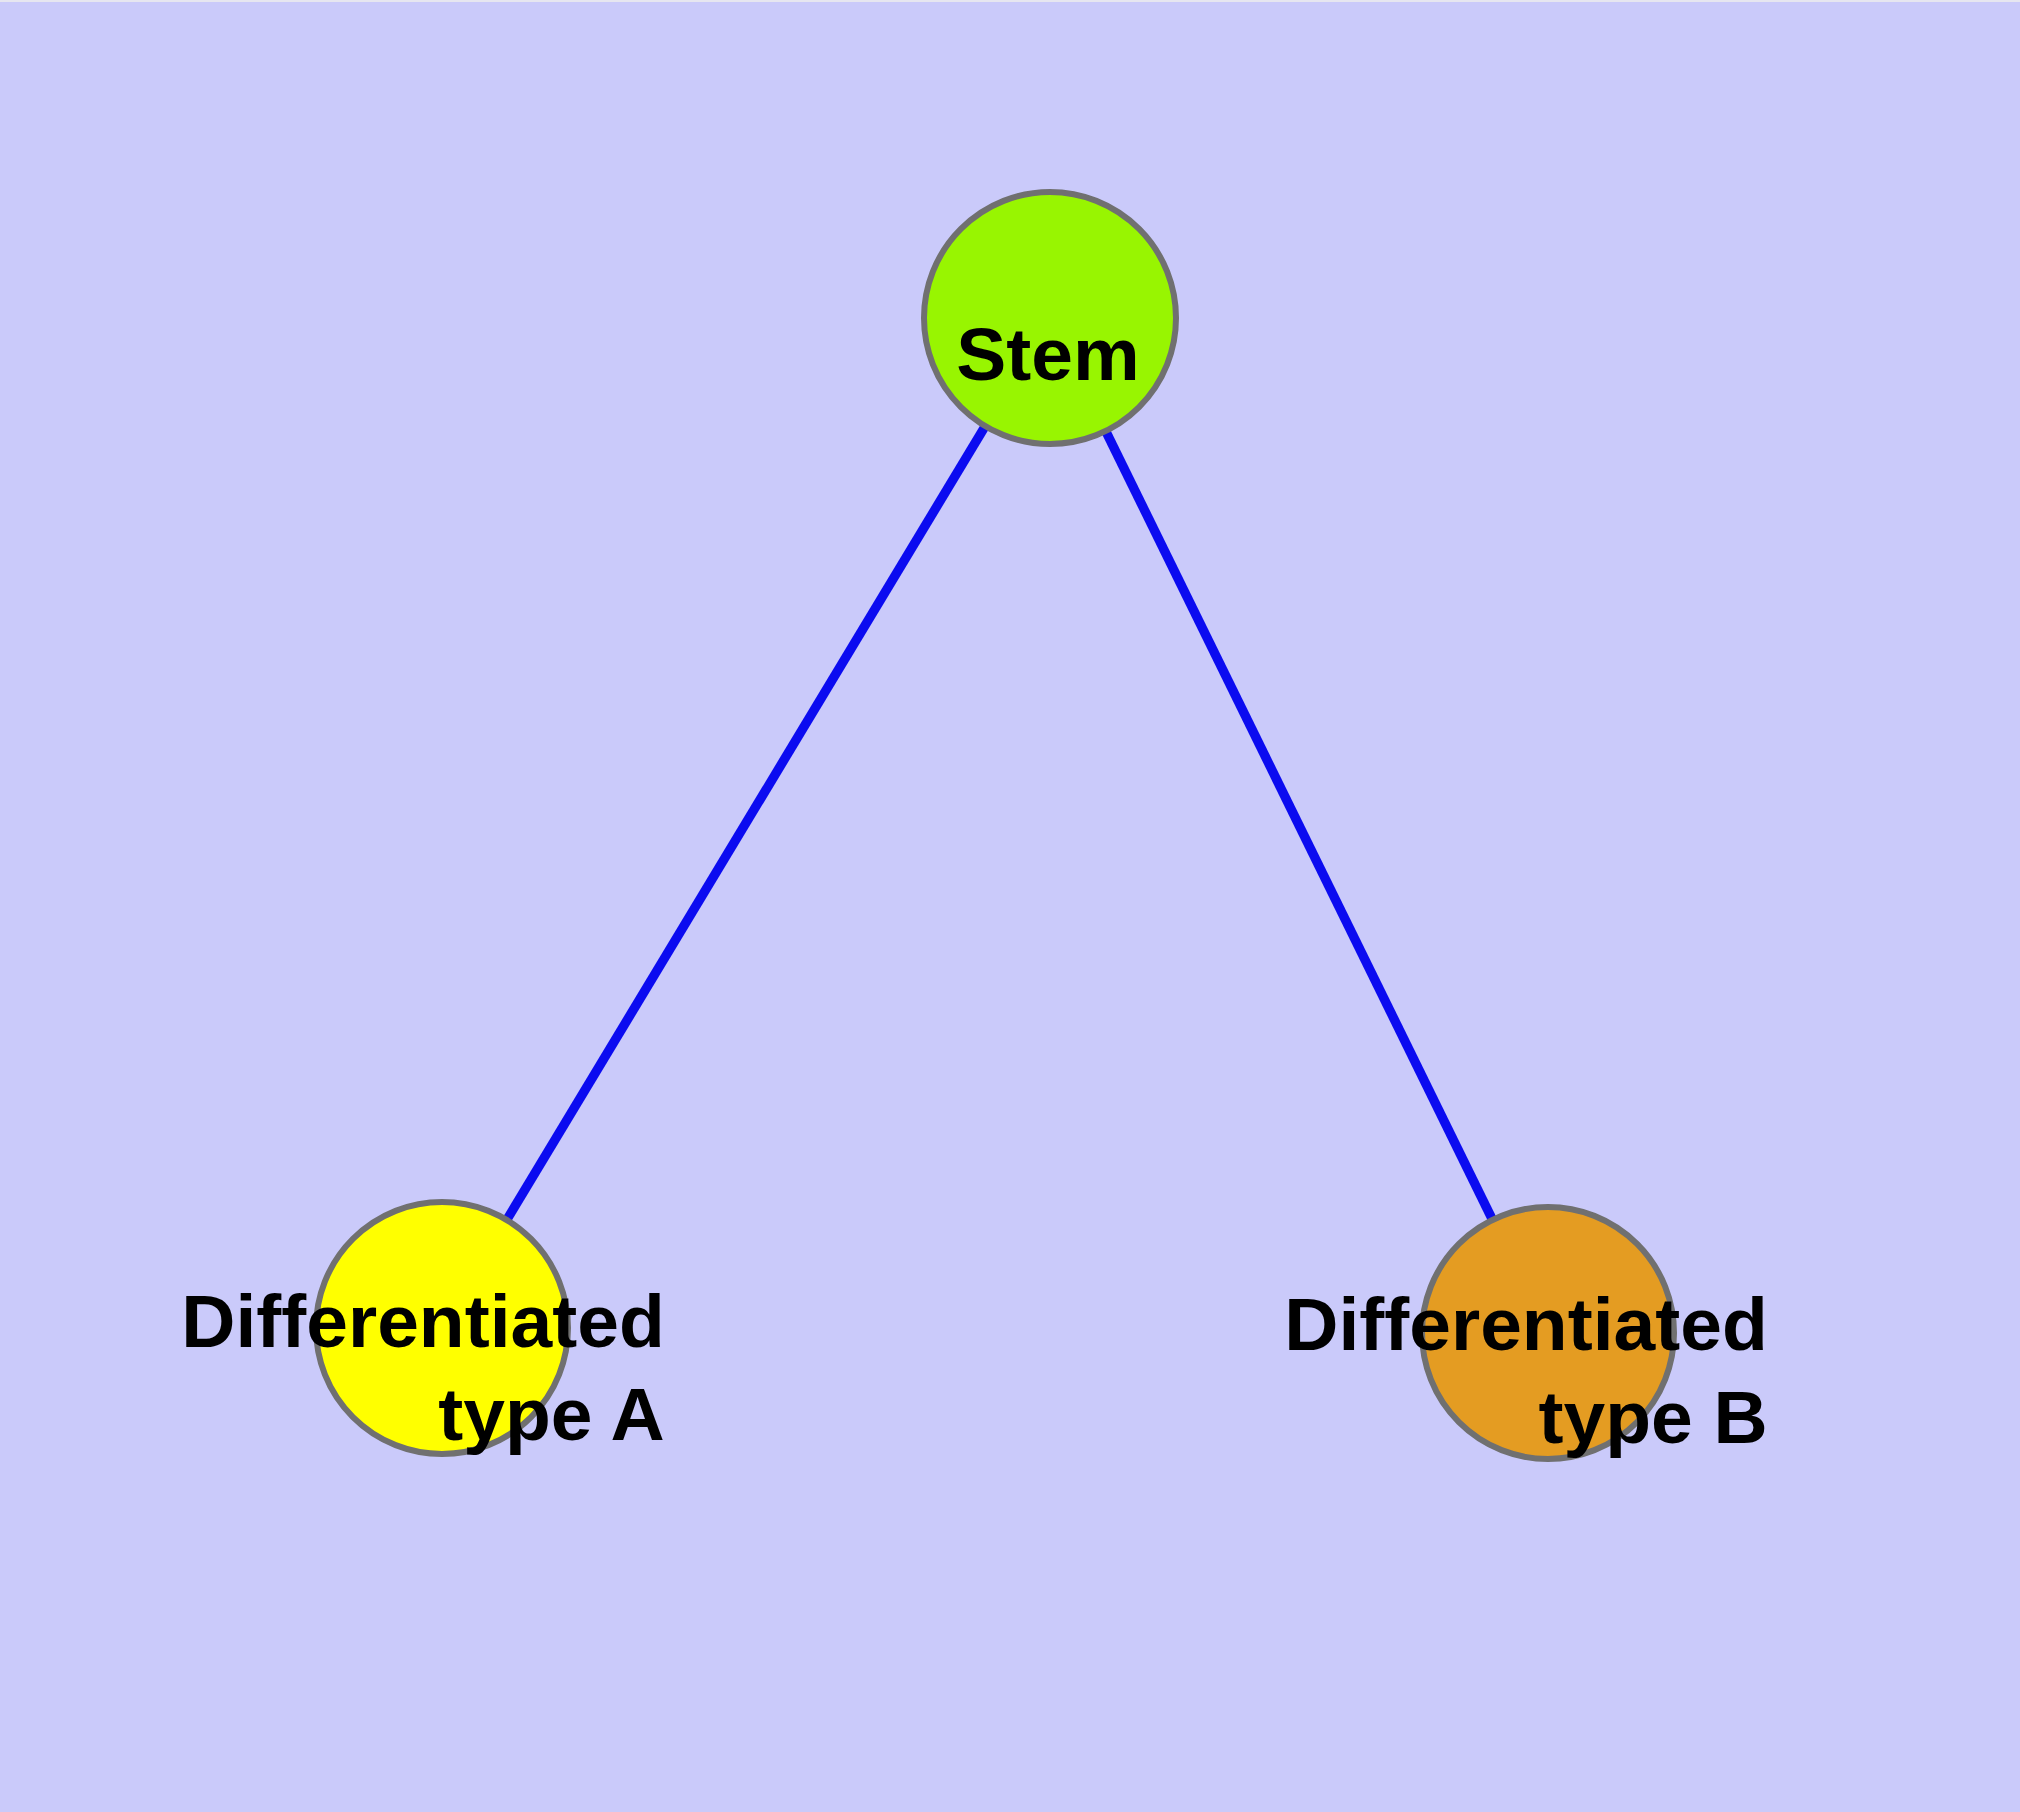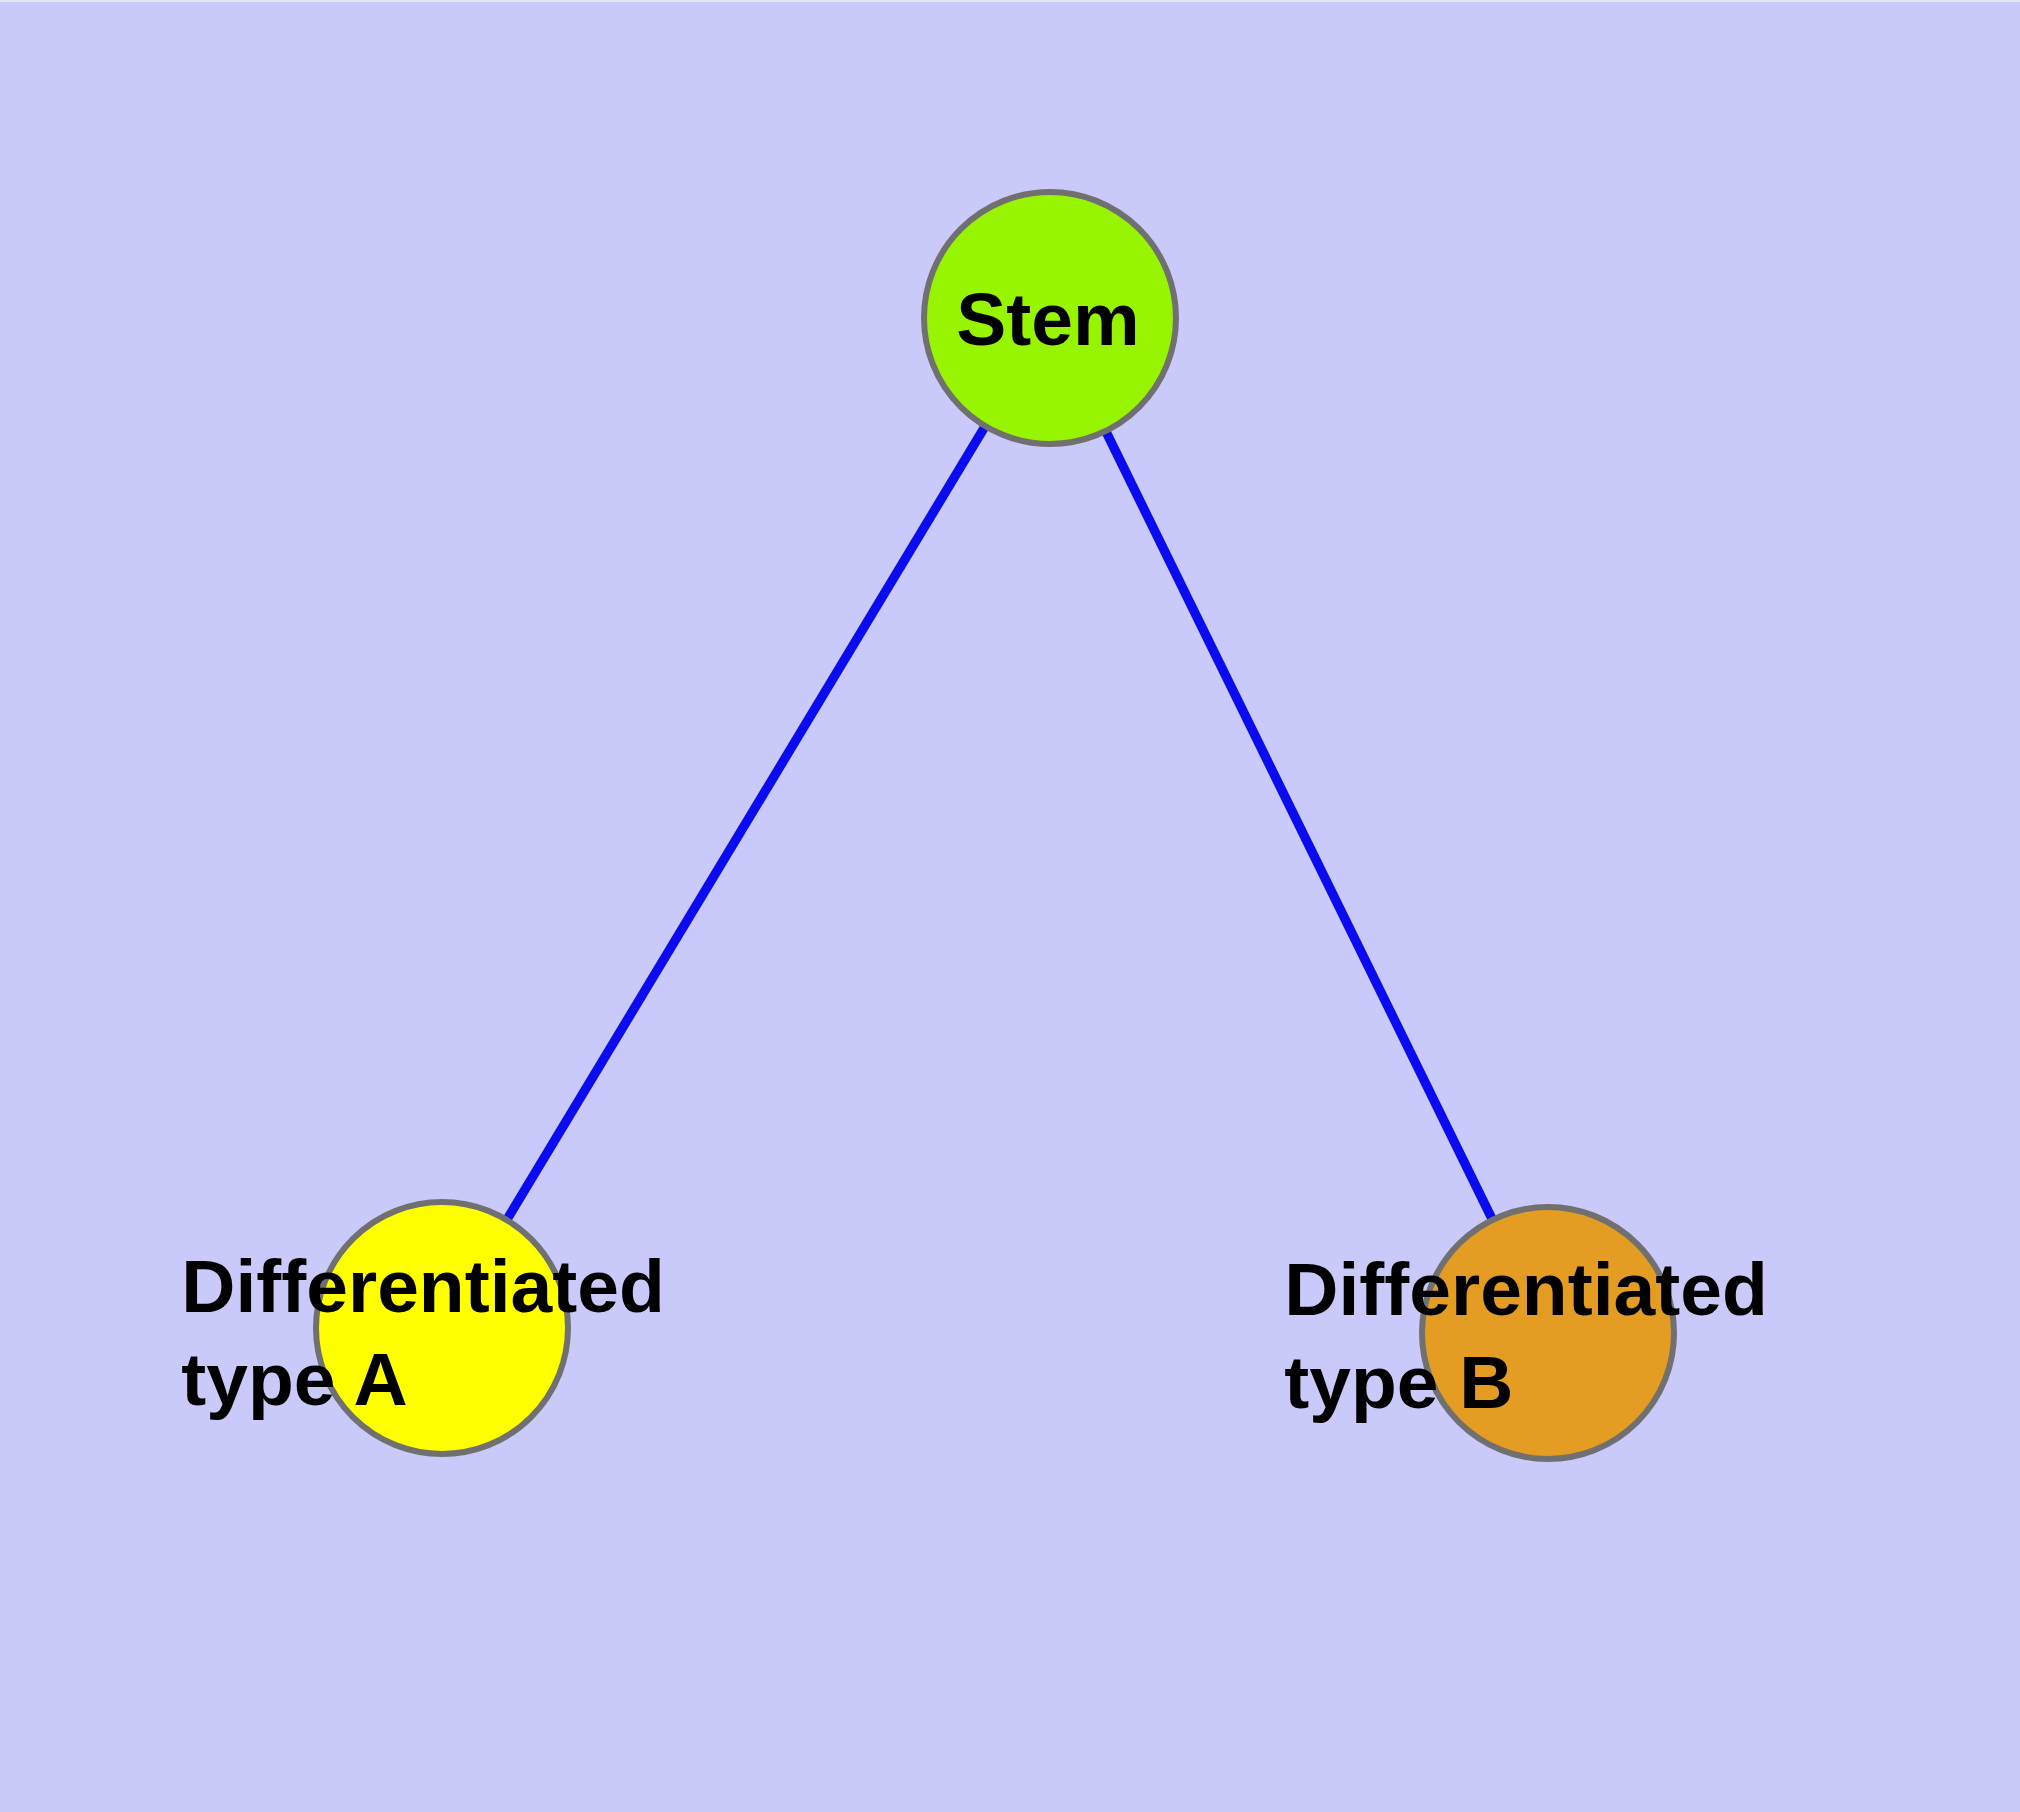--- a/index.html
+++ b/index.html
@@ -24,23 +24,24 @@
     box-sizing: border-box;
     border-style: solid;
   }
   .node-label {
     position: absolute;
     transform: translate(-50%, -50%);
     font-weight: bold;
     font-size: 75px;
     line-height: 93px;
     color: #000000;
-    text-align: left;
+    text-align: right;
     white-space: pre-line;
     pointer-events: none;
+    margin-top: 35px;
   }
 </style>
 </head>
 <body>
 
 <div id="canvas" style="width: 2021px; height: 1812px; background: rgb(202, 202, 250); border-top: 2.5px solid rgb(230, 230, 240);">
 
   <svg id="edges-layer" width="2021" height="1812" viewBox="0 0 2384 2138">
     <line x1="1239" y1="373" x2="521" y2="1564" stroke="#0B0BF0" stroke-width="11"></line>
     <line x1="1239" y1="373" x2="1826" y2="1570" stroke="#0B0BF0" stroke-width="11"></line>

